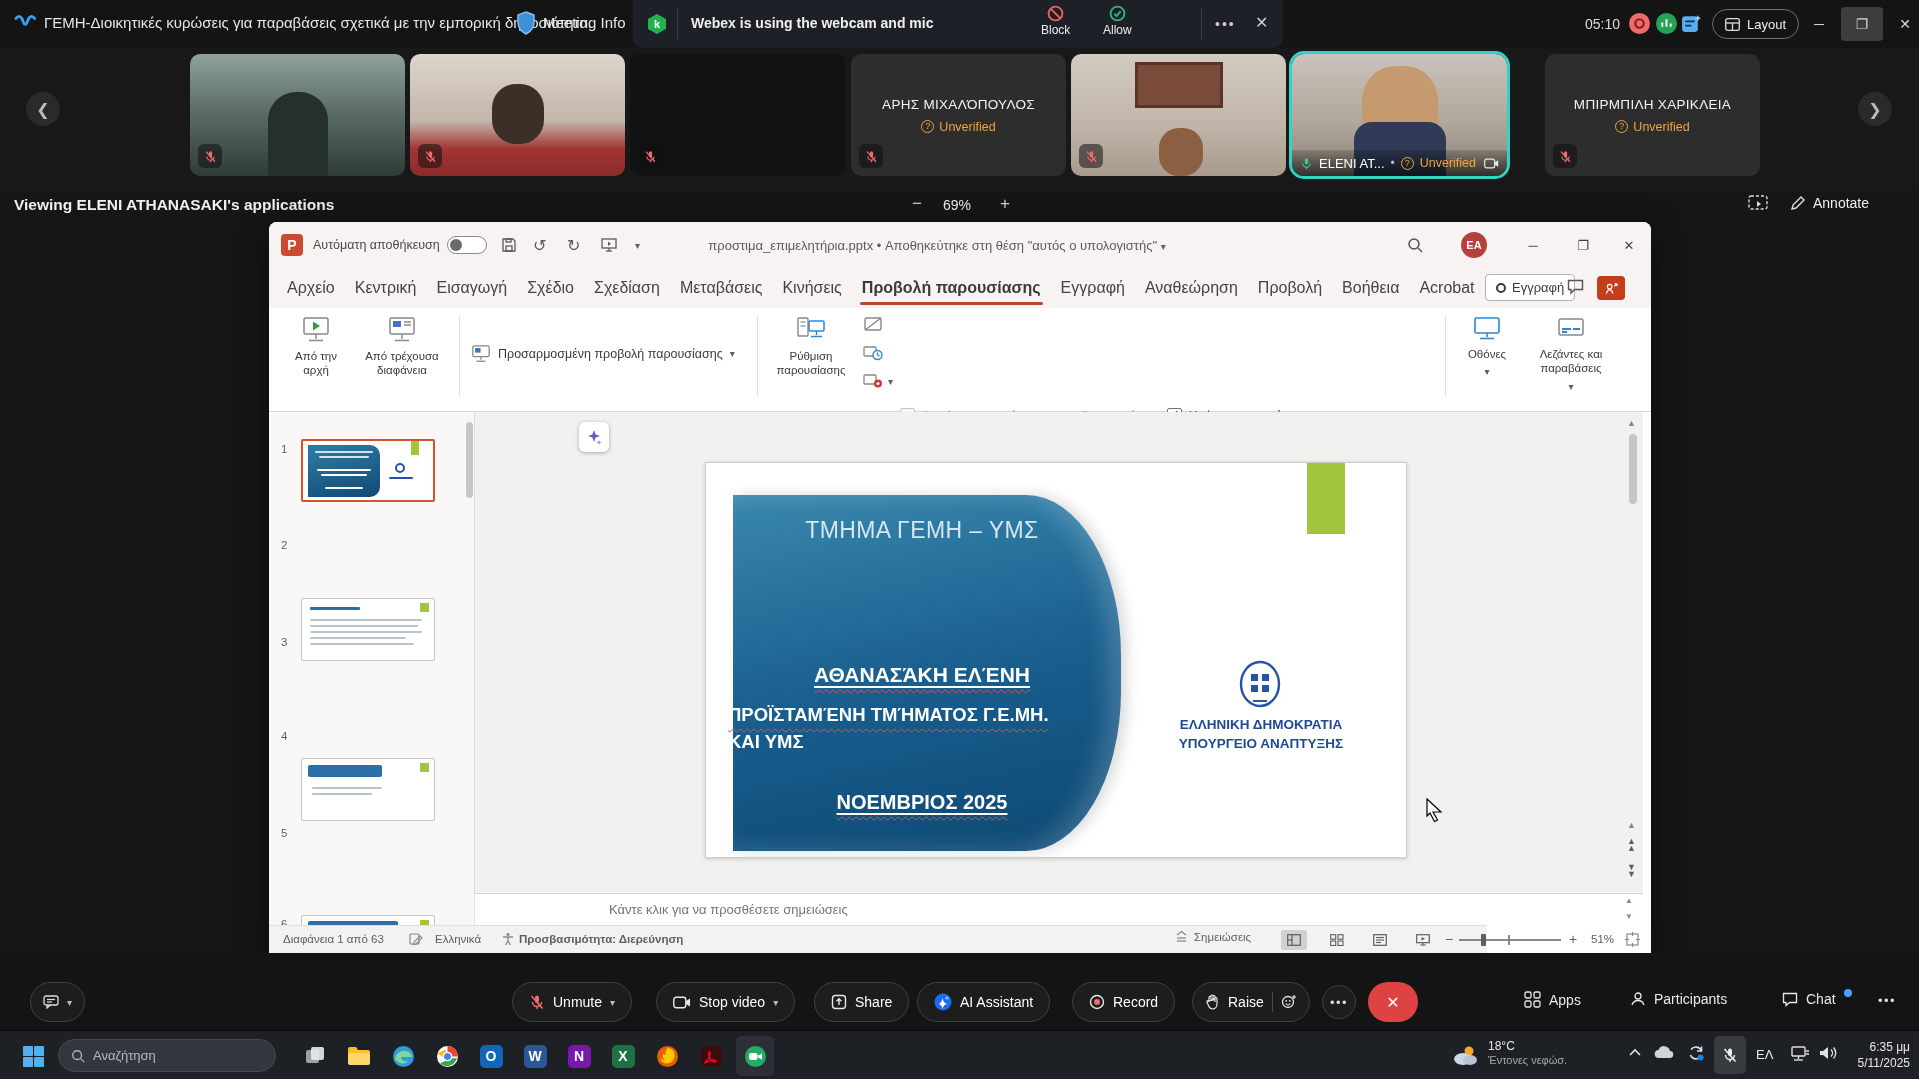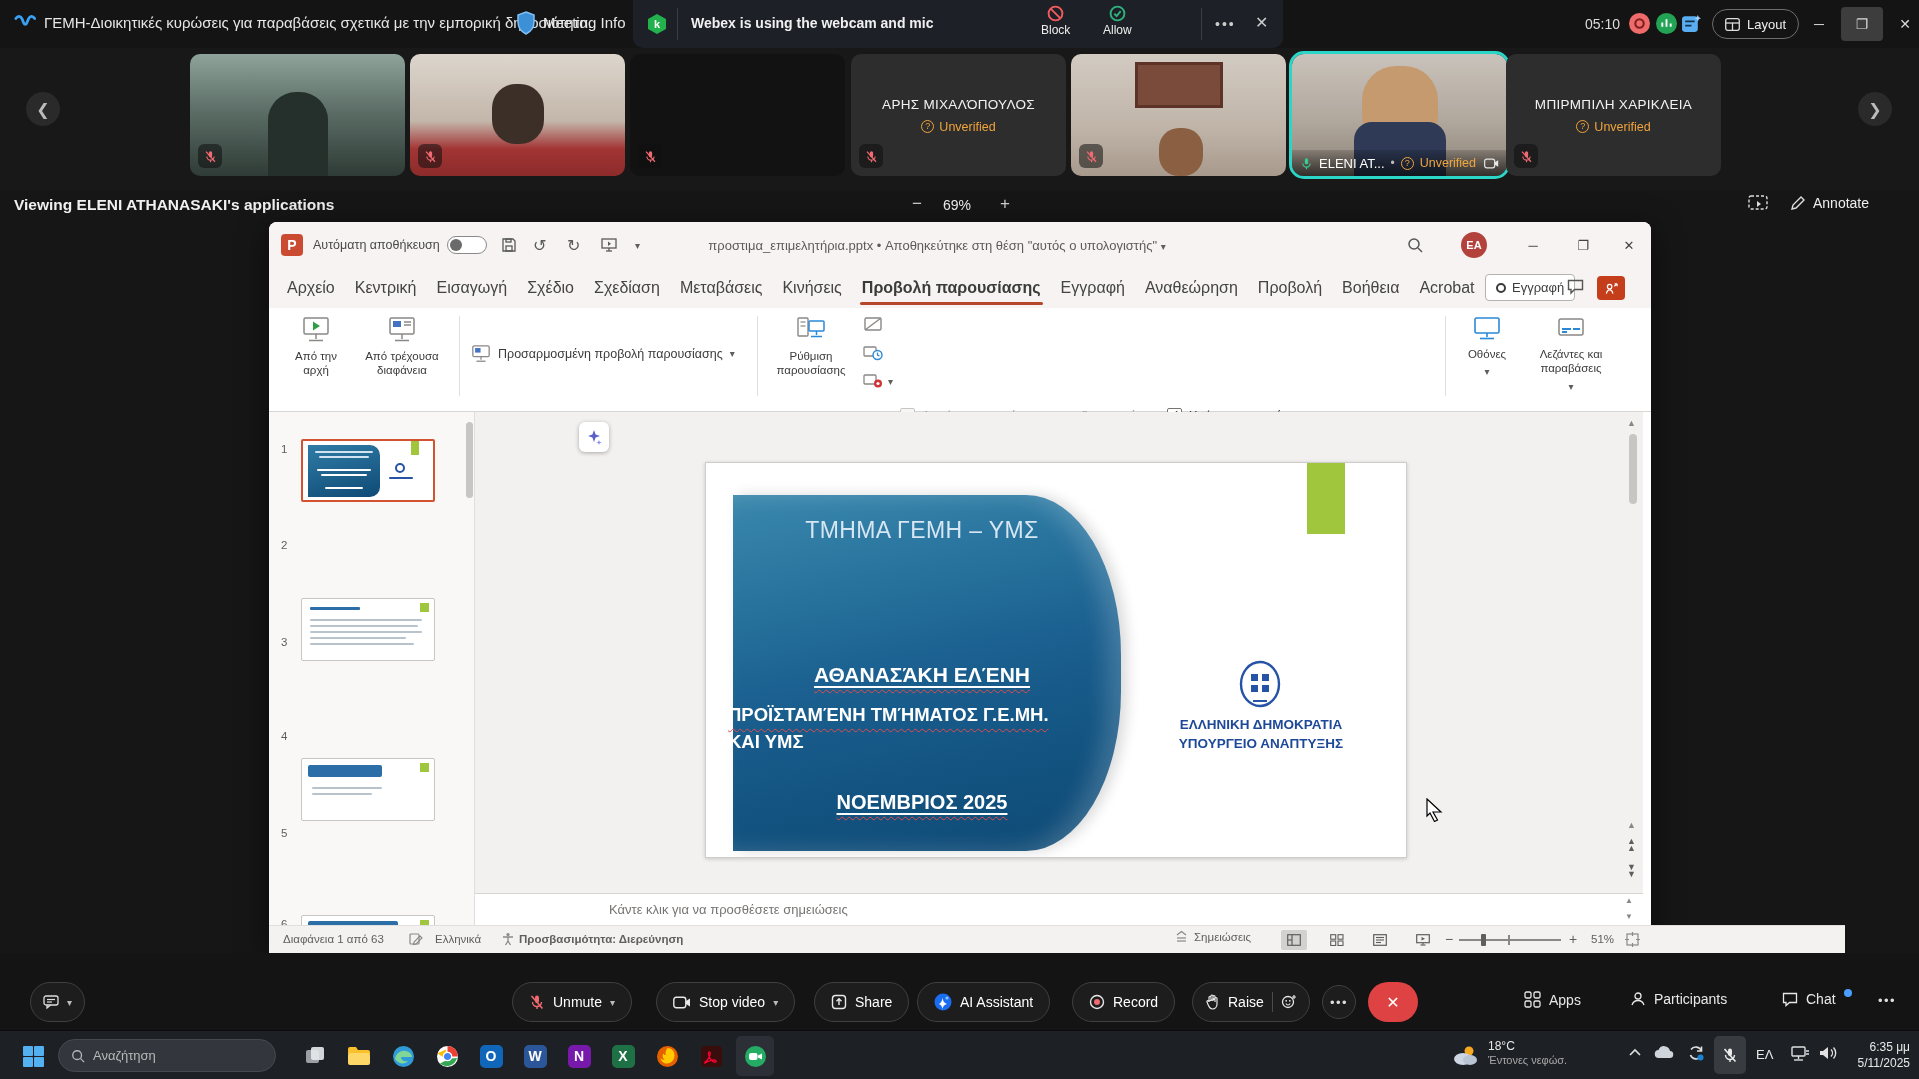--- a/index.html
+++ b/index.html
@@ -85,21 +85,21 @@
   .bluepanel { position:absolute; left:27px; top:32px; width:388px; height:356px; background:linear-gradient(168deg,#3a87ad 0%,#2a76a0 22%,#1b6090 48%,#135482 72%,#0f4a75 100%); border-radius:0 95px 95px 0 / 0 160px 160px 0; box-shadow:inset -14px 0 22px rgba(255,255,255,.18), 6px 0 14px rgba(0,0,0,.15); }
   .slide-title { position:absolute; left:36px; top:52px; width:360px; text-align:center; color:#d6e6f2; font-size:23px; line-height:31px; letter-spacing:.4px; }
   .u-solid { text-decoration:underline; text-decoration-color:#fff; text-underline-offset:4px; }
   .u-wavy { text-decoration:underline wavy #e04b4b; text-decoration-thickness:1px; text-underline-offset:7px; }
   .greenbar { position:absolute; left:601px; top:0; width:38px; height:71px; background:#9fc63d; }
   .emblem-text { position:absolute; left:460px; top:252px; width:190px; text-align:center; color:#1e4898; font-weight:700; font-size:13.5px; line-height:19px; }
   .designer-btn { width:30px; height:30px; background:#fff; border-radius:6px; box-shadow:0 1px 4px rgba(0,0,0,.3); display:flex; align-items:center; justify-content:center; }
   .sb-ico { color:#8a8886; }
   #notespane { left:206px; top:671px; width:1168px; height:32px; background:#fff; border-top:1px solid #d6d4d2; }
   .notes-ph { font-size:13px; color:#767472;margin-left:8px; }
-  #statusbar { left:0; top:703px; width:1576px; height:28px; background:#f3f2f1; border-top:1px solid #e1dfdd; font-size:11.5px; color:#605e5c; }
+  #statusbar { left:0; top:703px; width:1218px; height:28px; background:#f3f2f1; border-top:1px solid #e1dfdd; font-size:11.5px; color:#605e5c; }
   .viewico { width:26px; height:20px; display:flex; align-items:center; justify-content:center; border-radius:2px; color:#605e5c; }
   .viewico.on { background:#d3d1cf; }
   .scrollthumb { background:#c8c6c4; border-radius:4px; }
 
   
   .wbtn { height:40px; border:1px solid #3f3f3f; border-radius:20px; background:#1d1d1d; color:#fff; font-size:14px; display:flex; align-items:center; gap:8px; padding:0 16px; }
   .wbtn .sep { width:1px; height:20px; background:#4a4a4a; }
   .leave { width:50px; height:40px; border-radius:20px; background:#df4242; display:flex; align-items:center; justify-content:center; color:#fff; font-size:16px; }
   .rt-label { font-size:14px; color:#e8e8e8; }
   .bluedot { width:8px; height:8px; border-radius:50%; background:#4a9eff; }
@@ -273,21 +273,21 @@
       <span class="dotsep">•</span>
       <span class="qcirc" style="border-color:#f0a43c;color:#f0a43c">?</span>
       <span style="color:#f0a43c;font-size:12.5px">Unverified</span>
       <svg width="15" height="11" viewBox="0 0 18 12" style="margin-left:auto;color:#e8e8e8">
           <rect x="0.8" y="0.8" width="12" height="10.4" rx="2.4" fill="none" stroke="currentColor" stroke-width="1.4"></rect>
           <path d="M13 4.5 17 2v8l-4-2.5z" fill="currentColor"></path>
         </svg>
     </div>
   </div>
 
-  <div class="abs vtile nametile" style="left:1506px;top:6px">
+  <div class="abs vtile nametile" style="left:1545px;top:6px">
     <div class="pname">ΜΠΙΡΜΠΙΛΗ  ΧΑΡΙΚΛΕΙΑ</div>
     <div class="unv">
         <span class="qcirc">?</span>
         <span>Unverified</span>
       </div>
     <div class="micbadge">
       <svg width="13" height="13" viewBox="0 0 16 16">
           <rect x="6" y="1.5" width="4" height="7.5" rx="2" fill="currentColor"></rect>
           <path d="M3.5 8a4.5 4.5 0 0 0 9 0" fill="none" stroke="currentColor" stroke-width="1.4"></path>
           <line x1="8" y1="12.5" x2="8" y2="15" stroke="currentColor" stroke-width="1.4"></line>

